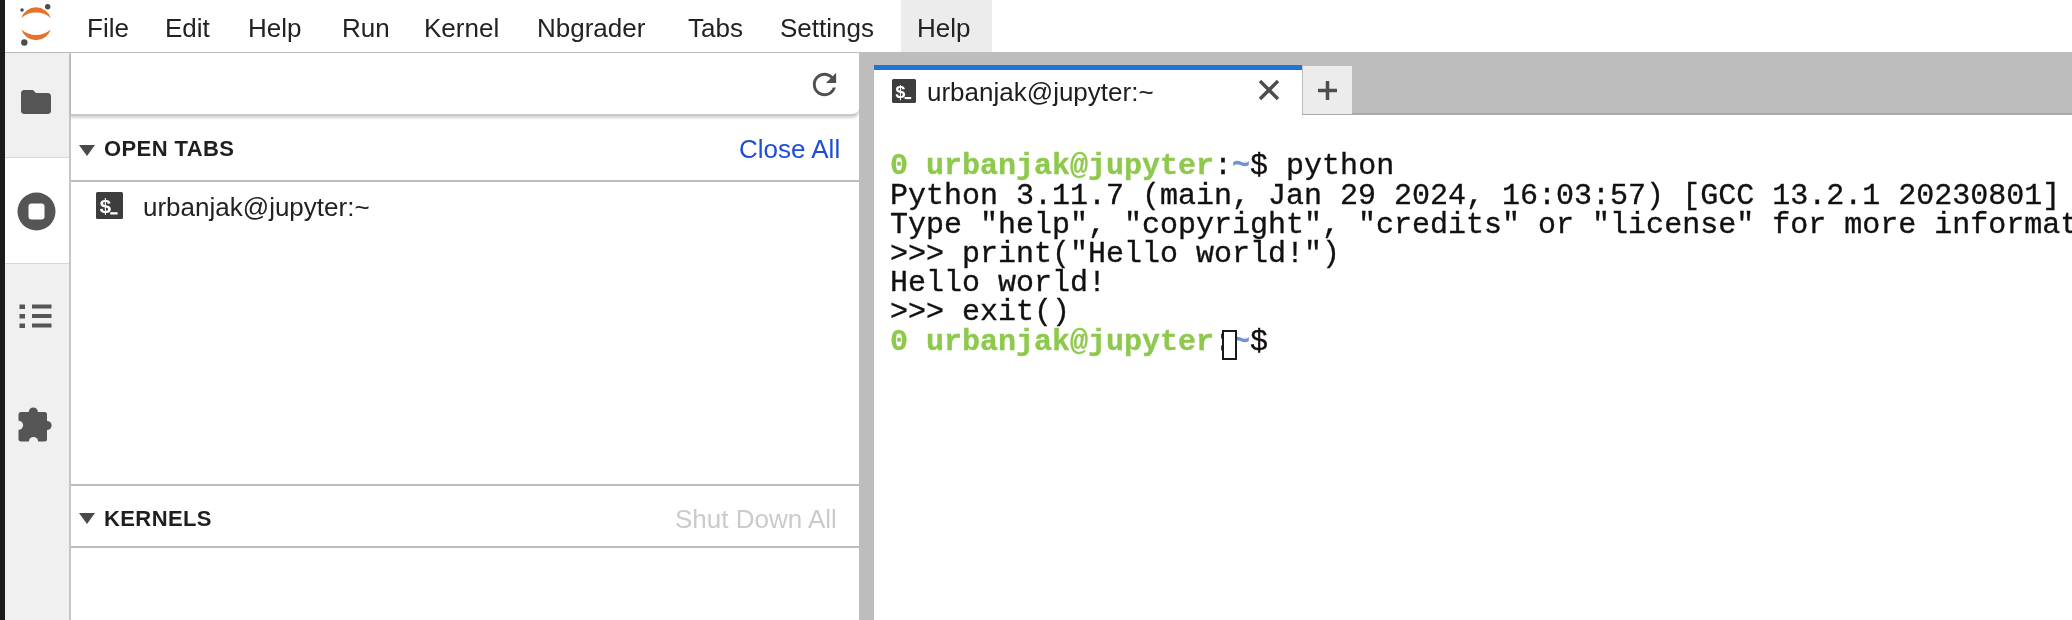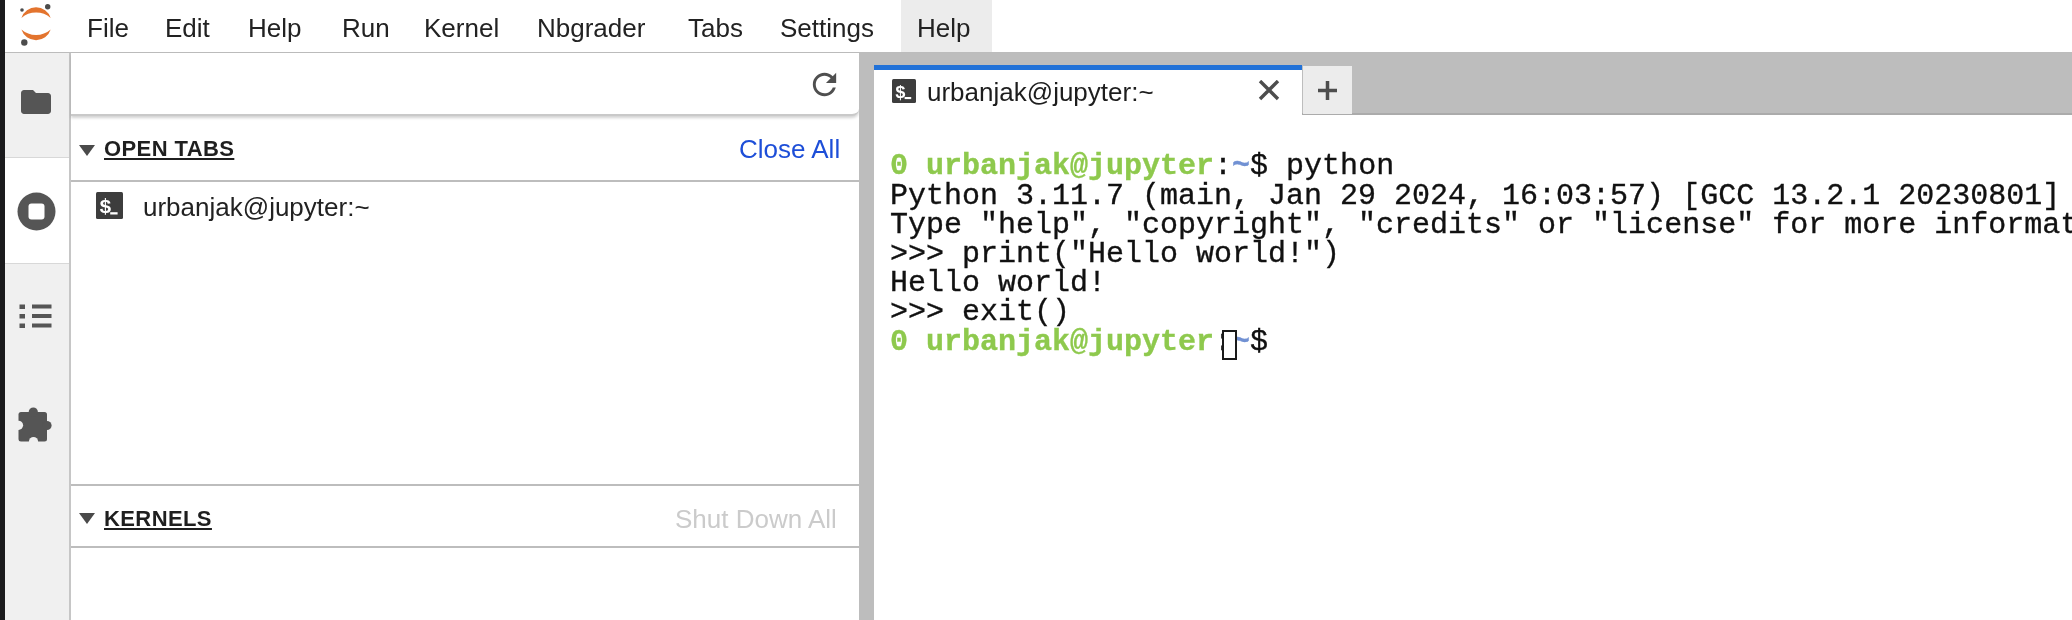--- a/index.html
+++ b/index.html
@@ -19,21 +19,21 @@
 
 #strip { left:5px; top:53px; width:64px; height:567px; background:#f0f0f0; }
 #stripborder { left:69px; top:53px; width:2px; height:567px; background:#c6c6c6; }
 #stripsel { left:5px; top:157px; width:64px; height:107px; background:#fff; border-top:1px solid #d8d8d8; border-bottom:1px solid #d8d8d8; }
 
 
 #lpanel { left:71px; top:53px; width:788px; height:567px; background:#fff; }
 #lcard { left:71px; top:53px; width:788px; height:63px; background:#fff; border-bottom:2px solid #c9c9c9; border-radius:0 0 7px 0; box-shadow:0 2px 3px rgba(0,0,0,0.18); }
 .sep { position:absolute; left:71px; width:788px; height:2px; background:#bdbdbd; }
 .hdrcaret { position:absolute; width:0; height:0; border-left:8px solid transparent; border-right:8px solid transparent; border-top:11px solid #4a4a4a; }
-.hdrtxt { position:absolute; font-size:22px; line-height:22px; font-weight:bold; color:#1f1f1f; letter-spacing:0.4px;text-decoration:underline; }
+.hdrtxt { position:absolute; font-size:22px; line-height:22px; font-weight:bold; color:#1f1f1f; letter-spacing:0.4px; }
 
 #closeall { position:absolute; font-size:26px; line-height:26px; color:#1d4ed8; }
 #shutall { position:absolute; font-size:26px; line-height:26px; color:#cbcbcb; }
 .itemtxt { position:absolute; font-size:26px; line-height:26px; color:#222; }
 
 
 #divider { left:859px; top:53px; width:15px; height:567px; background:#bdbdbd; }
 #tabbar { left:874px; top:53px; width:1198px; height:62px; background:#bdbdbd; }
 #tabbarline { left:874px; top:113px; width:1198px; height:2px; background:#ababab; }
 #tab { left:874px; top:65px; width:428px; height:50px; background:#fff; border-top:5px solid #2272d8; }

